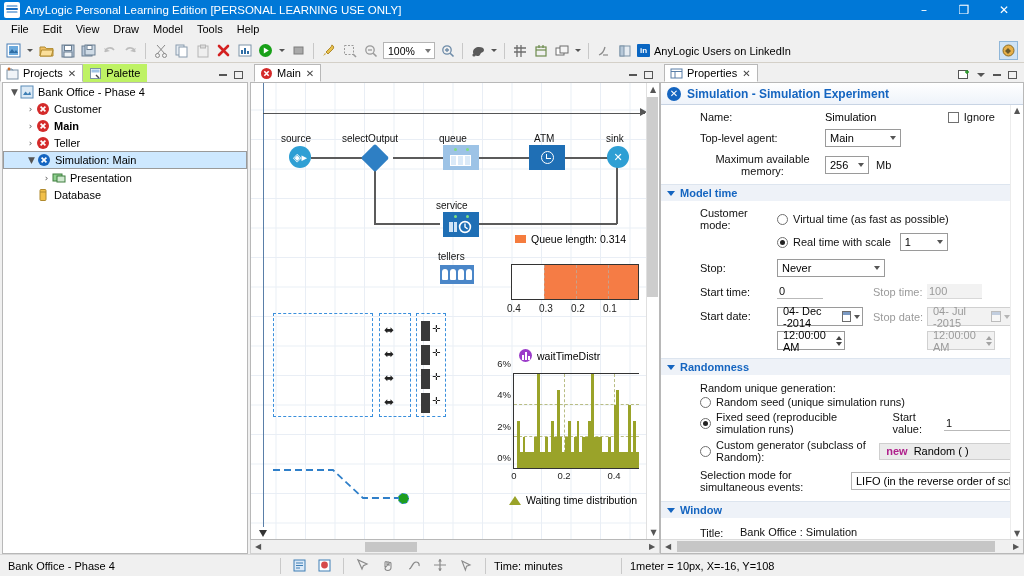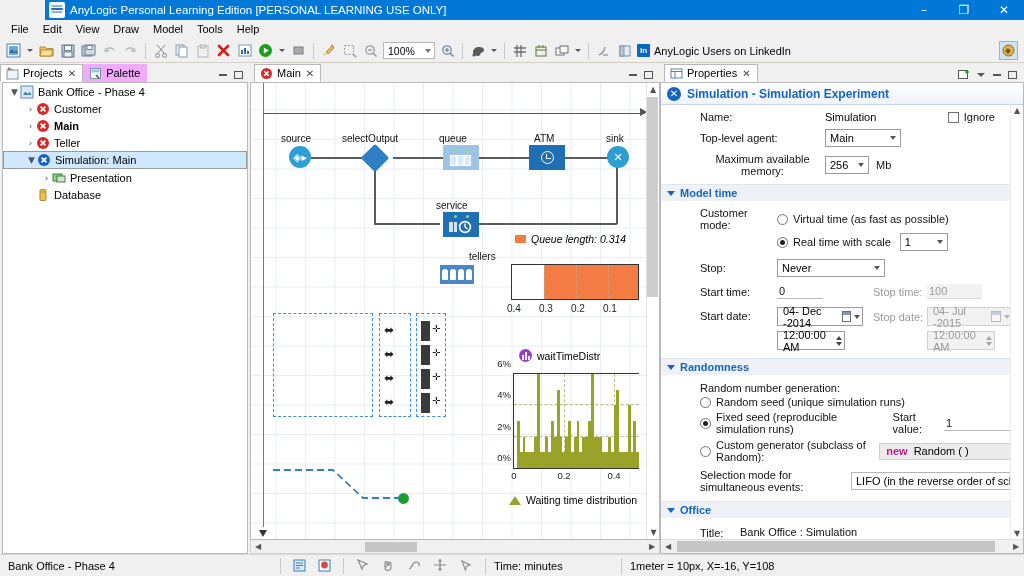--- a/index.html
+++ b/index.html
@@ -7,21 +7,21 @@
   body {
     width:1024px; height:576px; overflow:hidden;
     font-family:"Liberation Sans", sans-serif;
     font-size:11px; color:#000; background:#f0f0f0;
   }
   .app { width:1024px; height:576px; display:flex; flex-direction:column; }
 
   
   .titlebar {
     height:20px; background:#0078d7; color:#fff;
-    display:flex; align-items:center; flex:0 0 20px;margin-left:45px;
+    display:flex; align-items:center; flex:0 0 20px;
   }
   .titlebar .tb-icon {
     width:16px; height:16px; margin:0 5px 0 4px;
     background:#fff; border-radius:2px; position:relative; flex:0 0 16px;
   }
   .titlebar .tb-icon:before {
     content:""; position:absolute; left:2px; top:6px; width:12px; height:2px;
     background:#1b6ec2; border-radius:1px;
     box-shadow:0 -3px 0 -0.5px #1b6ec2, 0 3px 0 -0.5px #1b6ec2;
   }
@@ -54,21 +54,21 @@
               margin-right:4px; border-radius:1px; font-family:"Liberation Sans", sans-serif; }
 
   
   .bodyrow { flex:1 1 auto; display:flex; min-height:0; background:#f0f0f0; }
 
   
   .panel { display:flex; flex-direction:column; background:#f0f0f0; }
   .tabstrip { height:19px; display:flex; align-items:flex-end; position:relative;
               background:#f0f0f0; flex:0 0 19px; }
   .tab { height:18px; display:flex; align-items:center; padding:0 6px 0 5px;
-         font-size:11px; background:#f0abfc; border:1px solid transparent; }
+         font-size:11px; background:#bef264; border:1px solid transparent; }
   .tab.active { background:#fff; border:1px solid #b8b8b8; border-bottom:1px solid #fff;
                 position:relative; z-index:2; }
   .tab .tclose { margin-left:5px; font-size:10px; color:#444; }
   .tab-ico { width:13px; height:13px; margin-right:4px; flex:0 0 13px; }
   .panel-ctrls { margin-left:auto; display:flex; align-items:center; gap:3px;
                  padding:0 5px 2px 0; }
   .pc { width:13px; height:11px; display:flex; align-items:center; justify-content:center; }
   .pc .min { width:8px; height:2px; background:#555; }
   .pc .max { width:9px; height:8px; border:1px solid #555; }
   .pc .tri { width:0;height:0;border-left:4px solid transparent;border-right:4px solid transparent;
@@ -129,21 +129,21 @@
                position:relative; }
   .ico-clock:before { content:"";position:absolute;left:4.6px;top:2px;width:1.4px;height:4.5px;
                       background:#fff; }
   .ico-clock:after { content:"";position:absolute;left:5.4px;top:6px;width:4px;height:1.4px;
                      background:#fff; }
   .ico-res { width:34px;height:19px;background:#4a86c8; display:flex;align-items:center;
              justify-content:center;gap:2px; }
   .ico-res i { width:6px;height:11px;background:#fff;border-radius:3px 3px 1px 1px;
                display:block; font-style:normal; }
 
-  .legend-q { position:absolute; display:flex; align-items:center; font-size:10.5px;font-style:italic; }
+  .legend-q { position:absolute; display:flex; align-items:center; font-size:10.5px; }
   .legend-q .sw { width:11px;height:8px;background:#f57c3e;margin-right:5px; }
 
   
   .barchart { position:absolute; background:#fff; border:1px solid #333; }
   .barchart .fill { position:absolute; top:0; bottom:0; background:#f57c45; }
   .barchart .gl { position:absolute; top:0; bottom:0; width:0;
                   border-left:1px dashed #c8a08a; }
   .axis-lbl { position:absolute; font-size:10px; color:#222; }
 
   .chart-title { position:absolute; display:flex; align-items:center; font-size:10.5px; }
@@ -646,21 +646,21 @@
               </div>
             <svg width="26" height="14" viewBox="0 0 26 14" style="margin-top:4px;">
                 <rect x="1" y="2" width="4" height="10" fill="#cfe4f7"></rect>
                 <rect x="6" y="2" width="3" height="10" fill="#cfe4f7"></rect>
                 <circle cx="17" cy="7" r="5.4" fill="none" stroke="#fff" stroke-width="1.6"></circle>
                 <path d="M17 3.4V7l2.6 1.8" stroke="#fff" stroke-width="1.4" fill="none"></path>
               </svg>
           </div>
         </div>
 
-        <div class="node-label" style="left:187px;top:168px;margin-left:31px;">tellers</div>
+        <div class="node-label" style="left:187px;top:168px;">tellers</div>
         <div class="blk" style="left:189px;top:182px;">
           <div class="ico-res">
               <i></i>
               <i></i>
               <i></i>
               <i></i>
             </div>
         </div>
 
         <div class="legend-q" style="left:264px;top:150px;">
@@ -921,21 +921,21 @@
                 </span>
             </span>
           </span>
         </div>
 
         <div class="section" style="margin-top:5px;">
           <span class="stri"></span>
           <span class="stxt">Randomness</span>
         </div>
         <div class="row" style="padding-top:7px;padding-bottom:1px;">
-          <span class="lbl">Random number generation:</span>
+          <span class="lbl">Random unique generation:</span>
         </div>
         <div class="row" style="padding-top:1px;padding-bottom:1px;">
           <span class="rb"></span>
           <span class="lbl">Random seed (unique simulation runs)</span>
         </div>
         <div class="row" style="padding-top:2px;padding-bottom:1px;">
           <span class="rb on"></span>
           <span class="lbl">Fixed seed (reproducible simulation runs)</span>
           <span class="lbl" style="margin-left:12px;">Start value:</span>
           <span class="inp-line" style="width:96px;margin-left:6px;">1</span>
@@ -950,21 +950,21 @@
         </div>
         <div class="row" style="padding-top:5px;">
           <span class="lbl">Selection mode for simultaneous events:</span>
           <span class="sel" style="width:172px;margin-left:5px;padding-right:4px;border-color:#b5b5b5;">
             <span style="white-space:nowrap;">LIFO (in the reverse order of scheduling)</span>
           </span>
         </div>
 
         <div class="section" style="margin-top:5px;">
           <span class="stri"></span>
-          <span class="stxt">Office</span>
+          <span class="stxt">Window</span>
         </div>
         <div class="row" style="padding-top:7px;">
           <span class="lbl" style="width:38px;">Title:</span>
           <span class="inp-line" style="width:148px;">Bank Office : Simulation</span>
         </div>
         <div class="row" style="padding-top:4px;">
           <span class="lbl" style="width:38px;">Width:</span>
           <span class="inp-line" style="width:62px;">1000</span>
           <span class="lbl" style="margin-left:60px;width:42px;">Height:</span>
           <span class="inp-line" style="width:62px;">600</span>

